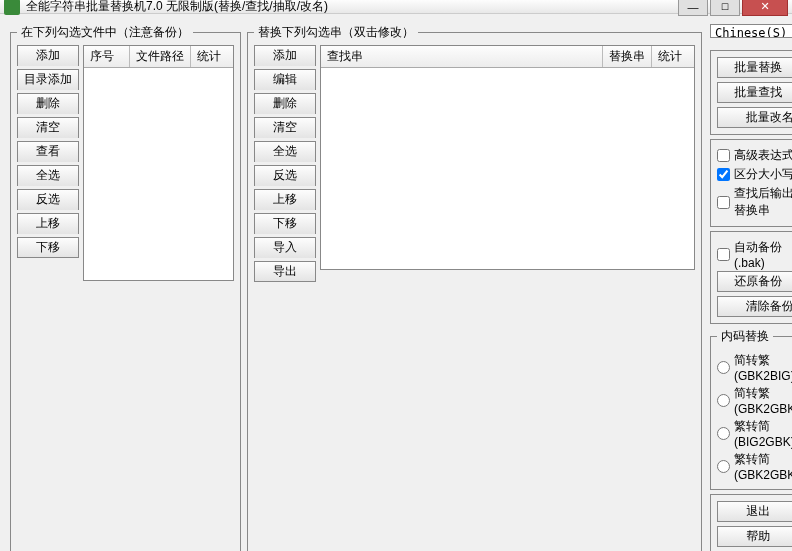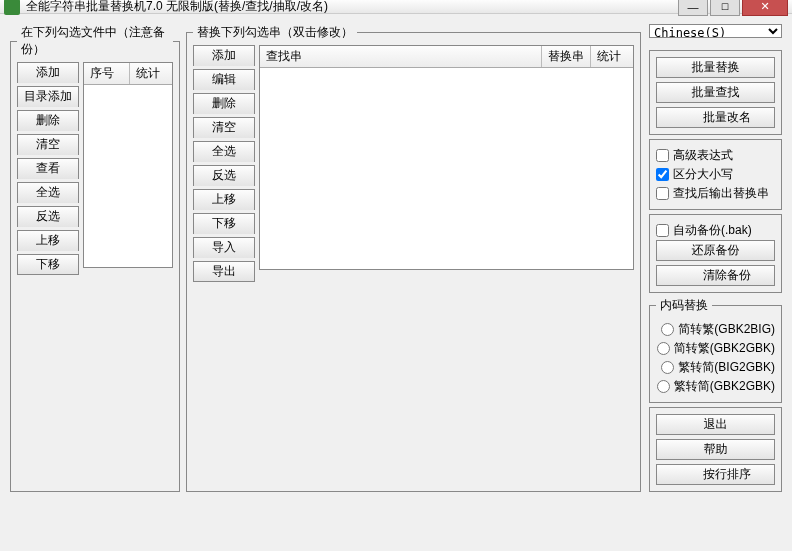--- a/index.html
+++ b/index.html
@@ -125,23 +125,24 @@
           <div class="btn">添加</div>
           <div class="btn">目录添加</div>
           <div class="btn">删除</div>
           <div class="btn">清空</div>
           <div class="btn">查看</div>
           <div class="btn">全选</div>
           <div class="btn">反选</div>
           <div class="btn">上移</div>
           <div class="btn">下移</div>
         </div>
-        <div class="table" style="height:206px">
+        <div class="table" style="height:236px">
           <div class="thead">
             <div class="th" style="width:46px">序号</div>
+            <div class="th" style="flex:1">文件路径</div>
             <div class="th" style="width:42px">统计</div>
           </div>
           <div class="tbody"></div>
         </div>
       </div>
     </fieldset>
 
     <fieldset>
       <legend>替换下列勾选串（双击修改）</legend>
       <div class="panel-row">

